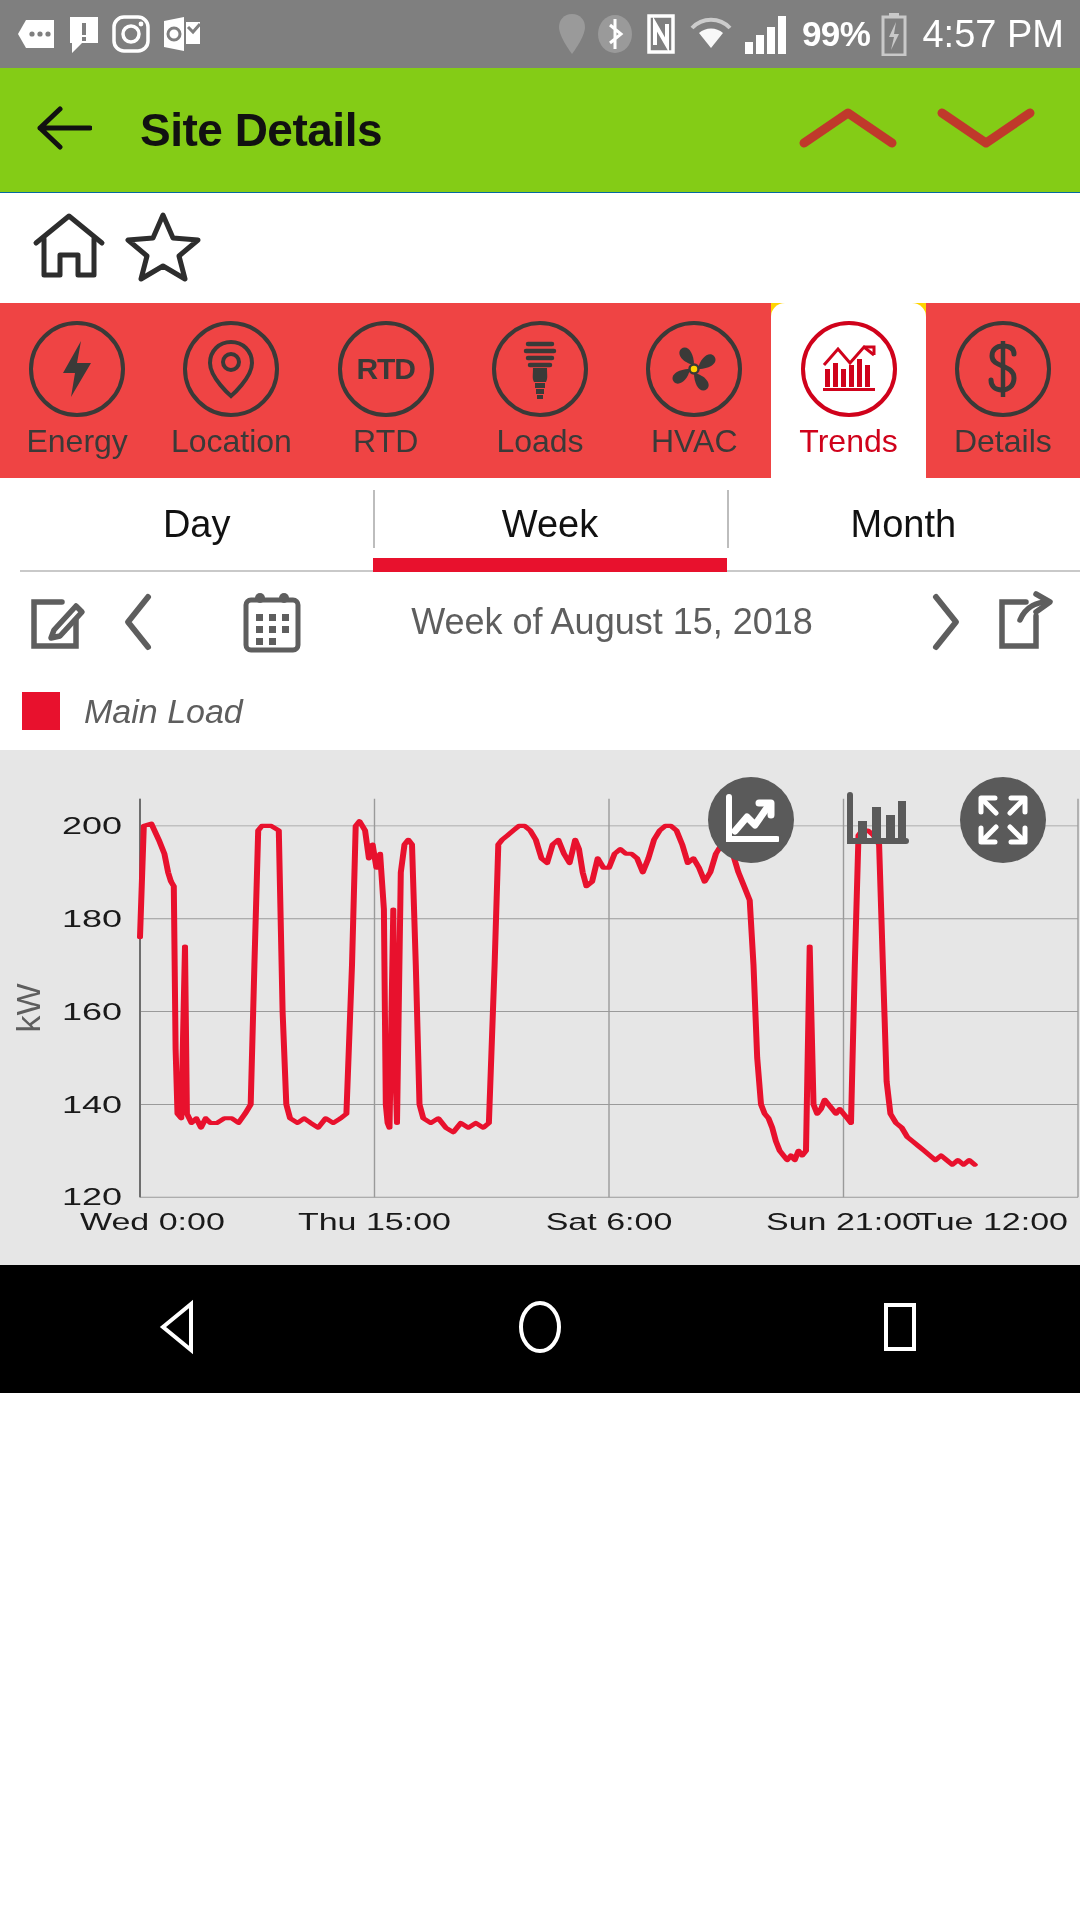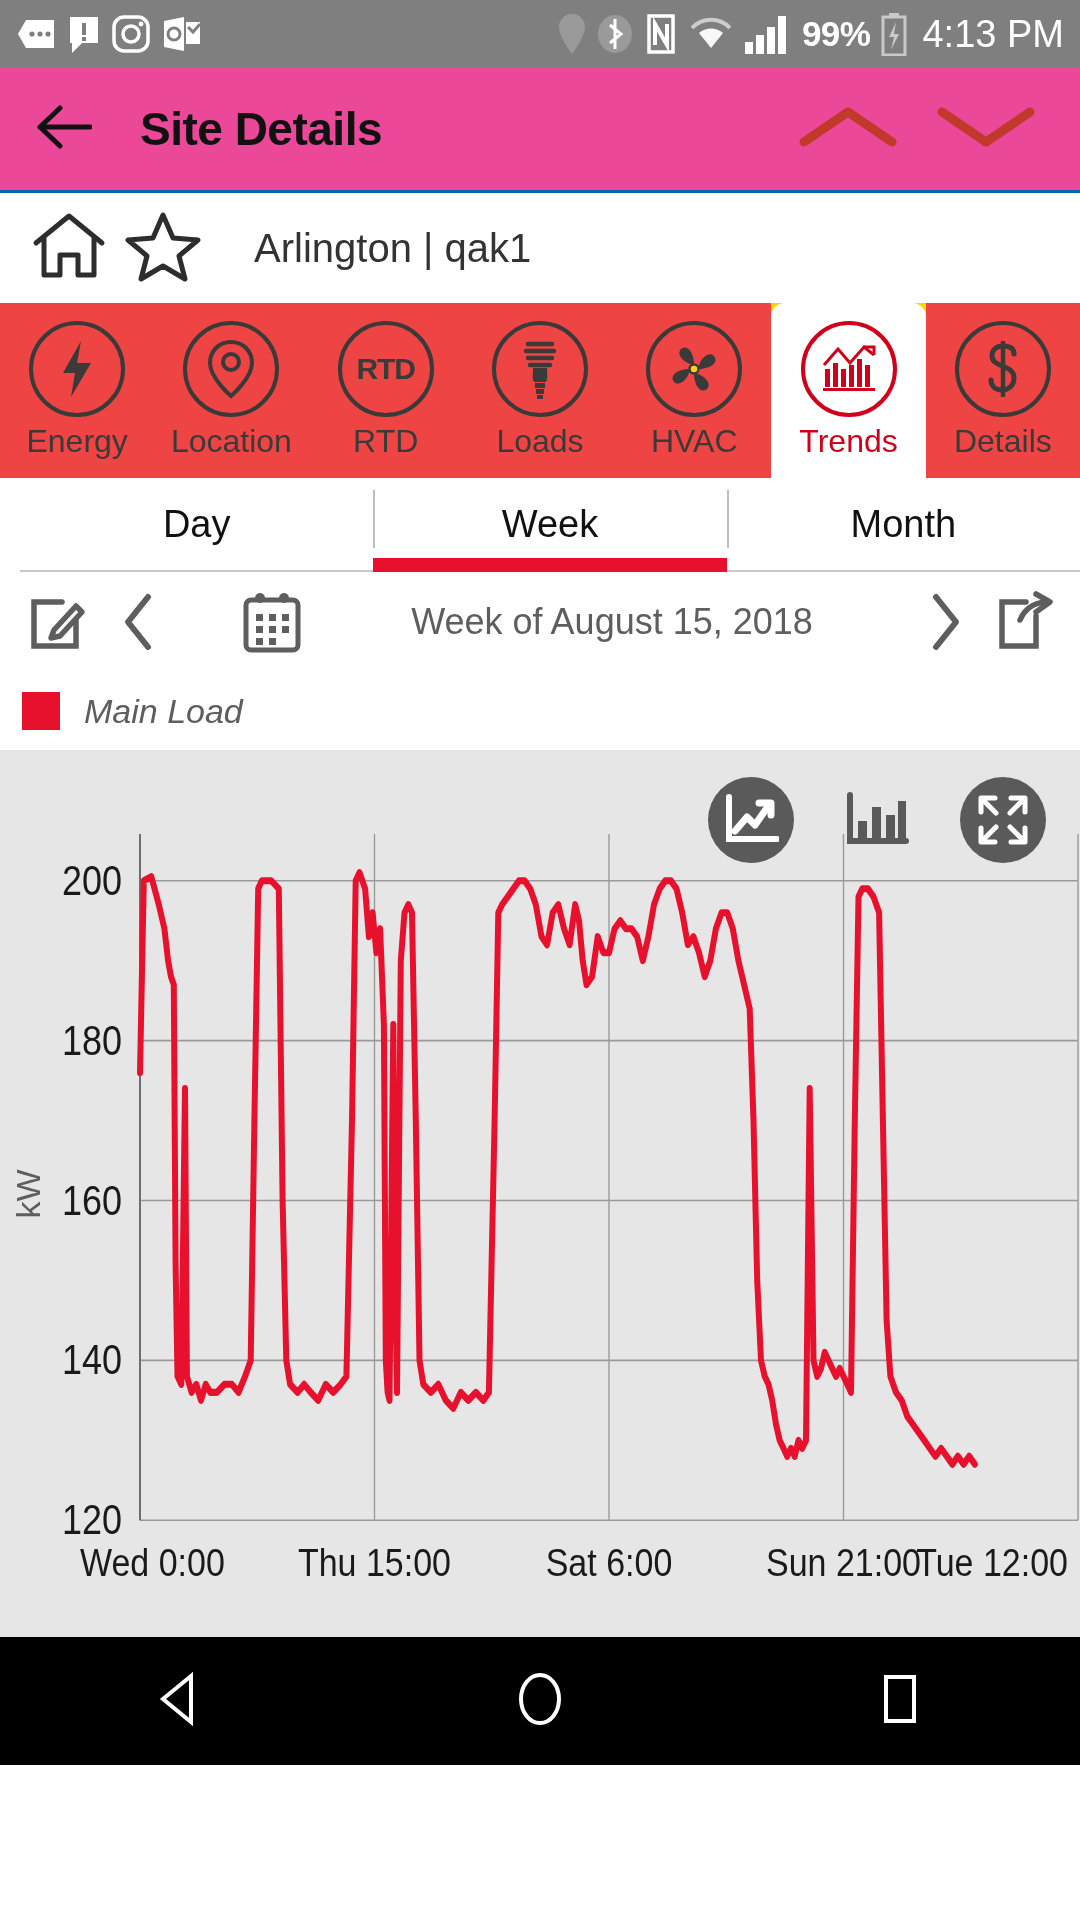--- a/index.html
+++ b/index.html
@@ -1,37 +1,37 @@
 <!DOCTYPE html>
 <html><head>
 <meta charset="utf-8">
 <style>
   * { box-sizing: border-box; margin: 0; padding: 0; }
   html, body {
     width: 1080px; height: 1920px;
     font-family: "Liberation Sans", sans-serif;
     background: #fff; overflow: hidden;
   }
-  #app { width: 1080px; height: 1765px; display: flex; flex-direction: column; position: relative; }
+  #app { width: 1080px; height: 1393px; display: flex; flex-direction: column; position: relative; }
 
   
   .statusbar {
     height: 68px; background: #7f7f7f; color: #fff;
     display: flex; align-items: center; padding: 0 16px; flex: 0 0 68px;
   }
   .sb-left { display: flex; align-items: center; gap: 12px; }
   .sb-right { margin-left: auto; display: flex; align-items: center; gap: 10px; }
   .sb-ico { display: flex; align-items: center; justify-content: center; }
   .sb-pct { font-size: 35px; font-weight: 700; letter-spacing: -0.5px; }
   .sb-time { font-size: 38px; font-weight: 400; letter-spacing: 0px; margin-left: 4px; }
 
   
   .appbar {
-    height: 125px; background: #ec4899; display: flex; align-items: center;
-    padding: 0 34px; flex: 0 0 125px; border-bottom: 3px solid #0369a1;
+    height: 125px; background: #84cc16; display: flex; align-items: center;
+    padding: 0 34px; flex: 0 0 125px; border-bottom: 1px solid #0369a1;
   }
   .appbar-title { font-size: 46px; font-weight: 700; color: #111; margin-left: 48px; letter-spacing: -0.5px;}
   .appbar-actions { margin-left: auto; display: flex; align-items: center; gap: 38px; padding-right: 10px; }
 
   
   .siterow {
     height: 110px; background: #fff; display: flex; align-items: center;
     padding: 0 30px; flex: 0 0 110px;
   }
   .site-name { font-size: 40px; color: #333; margin-left: 36px; font-weight: 400; }
@@ -164,21 +164,21 @@
           </svg>
       </span>
       <span class="sb-pct">99%</span>
       <span class="sb-ico">
         <svg width="28" height="44" viewBox="0 0 28 44">
             <rect x="9" y="1" width="10" height="4" fill="#c9c9c9"></rect>
             <rect x="3" y="5" width="22" height="38" fill="none" stroke="#c9c9c9" stroke-width="3"></rect>
             <path d="M16 10 L9 25 H14 L11 38 L19 22 H14 Z" fill="#c9c9c9"></path>
           </svg>
       </span>
-      <span class="sb-time">4:13 PM</span>
+      <span class="sb-time">4:57 PM</span>
     </div>
   </div>
 
   <div class="appbar">
     <span>
       <svg width="58" height="46" viewBox="0 0 58 46">
           <path d="M26 4 L6 23 L26 42 M6 23 H56" fill="none" stroke="#111" stroke-width="5" stroke-linecap="round" stroke-linejoin="round"></path>
         </svg>
     </span>
     <span class="appbar-title">Site Details</span>
@@ -201,21 +201,20 @@
       <svg width="78" height="70" viewBox="0 0 78 70">
           <path d="M6 32 L39 5 L72 32" fill="none" stroke="#2d2d2d" stroke-width="5" stroke-linecap="round" stroke-linejoin="round"></path>
           <path d="M14 28 V64 H30 V44 H48 V64 H64 V28" fill="none" stroke="#2d2d2d" stroke-width="5" stroke-linecap="round" stroke-linejoin="round"></path>
         </svg>
     </span>
     <span class="site-ico">
       <svg width="78" height="72" viewBox="0 0 78 72">
           <path d="M39 5 L49 28 L74 30 L55 46 L61 69 L39 56 L17 69 L23 46 L4 30 L29 28 Z" fill="none" stroke="#2d2d2d" stroke-width="5" stroke-linejoin="round"></path>
         </svg>
     </span>
-    <span class="site-name">Arlington | qak1</span>
   </div>
 
   <div class="cattabs">
     <div class="cat">
       <div class="cat-circle">
         <svg width="44" height="60" viewBox="0 0 44 60">
             <path d="M26 2 L8 34 H20 L16 58 L36 24 H22 Z" fill="#3a3a38"></path>
           </svg>
       </div>
       <span class="cat-label">Energy</span>

